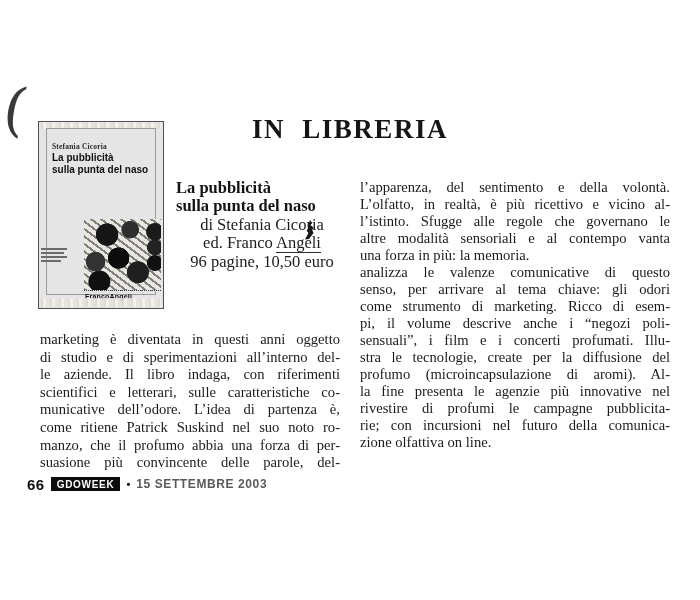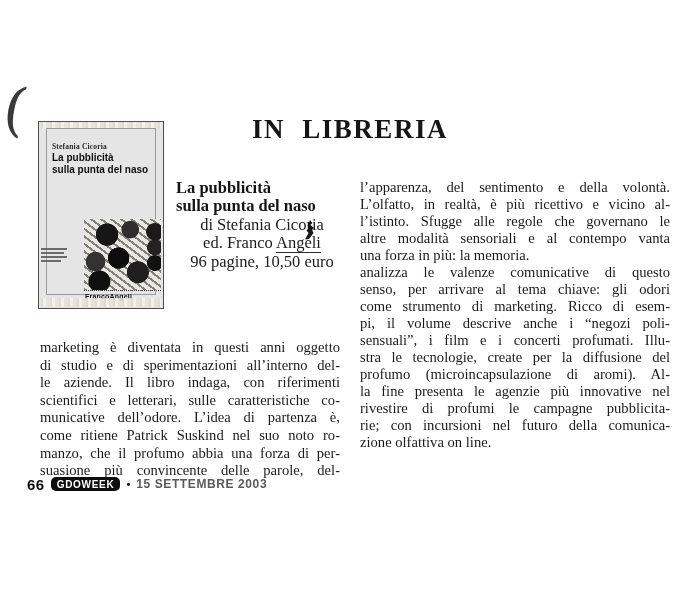--- a/index.html
+++ b/index.html
@@ -81,33 +81,33 @@
   .fa-logo { position:absolute; left:126px; top:41px; }
   
   .col { position:absolute; font-size:14.6px; color:#1b1b1b; }
   .tline {
     text-align:justify; text-align-last:justify;
     overflow:hidden; white-space:normal;
   }
   .tline.plain { text-align:left; text-align-last:left; }
   .col-indent { left:176px; top:277px; width:164px; }
   .col-indent .tline { height:17.6px; }
-  .col-left { left:40px; top:339px; width:300px; }
+  .col-left { left:40px; top:331px; width:300px; }
   .col-left .tline { height:17.6px; }
   .col-right { left:360px; top:179px; width:310px; }
   .col-right .tline { height:17px; }
   
   .footer {
     position:absolute; left:27px; top:476px; height:16px;
     display:flex; align-items:center; gap:6px;
     font-family:"Liberation Sans", sans-serif;
   }
   .page-number { font-size:15px; font-weight:800; color:#0d0d0d; letter-spacing:.5px; }
   .brand-box {
-    background:#0d0d0d; color:#ffffff; border-radius:5px;
+    background:#0d0d0d; color:#ffffff; border-radius:0;
     font-size:10px; font-weight:700; letter-spacing:.7px;
     padding:2px 6px 1px 6px; line-height:11px;
   }
   .footer .bullet { font-size:11px; color:#0d0d0d; font-weight:700; }
   .issue-date { font-size:12px; font-weight:700; color:#5a5a5a; letter-spacing:.6px; }
 </style>
 </head>
 <body>
 
 <div class="page">

